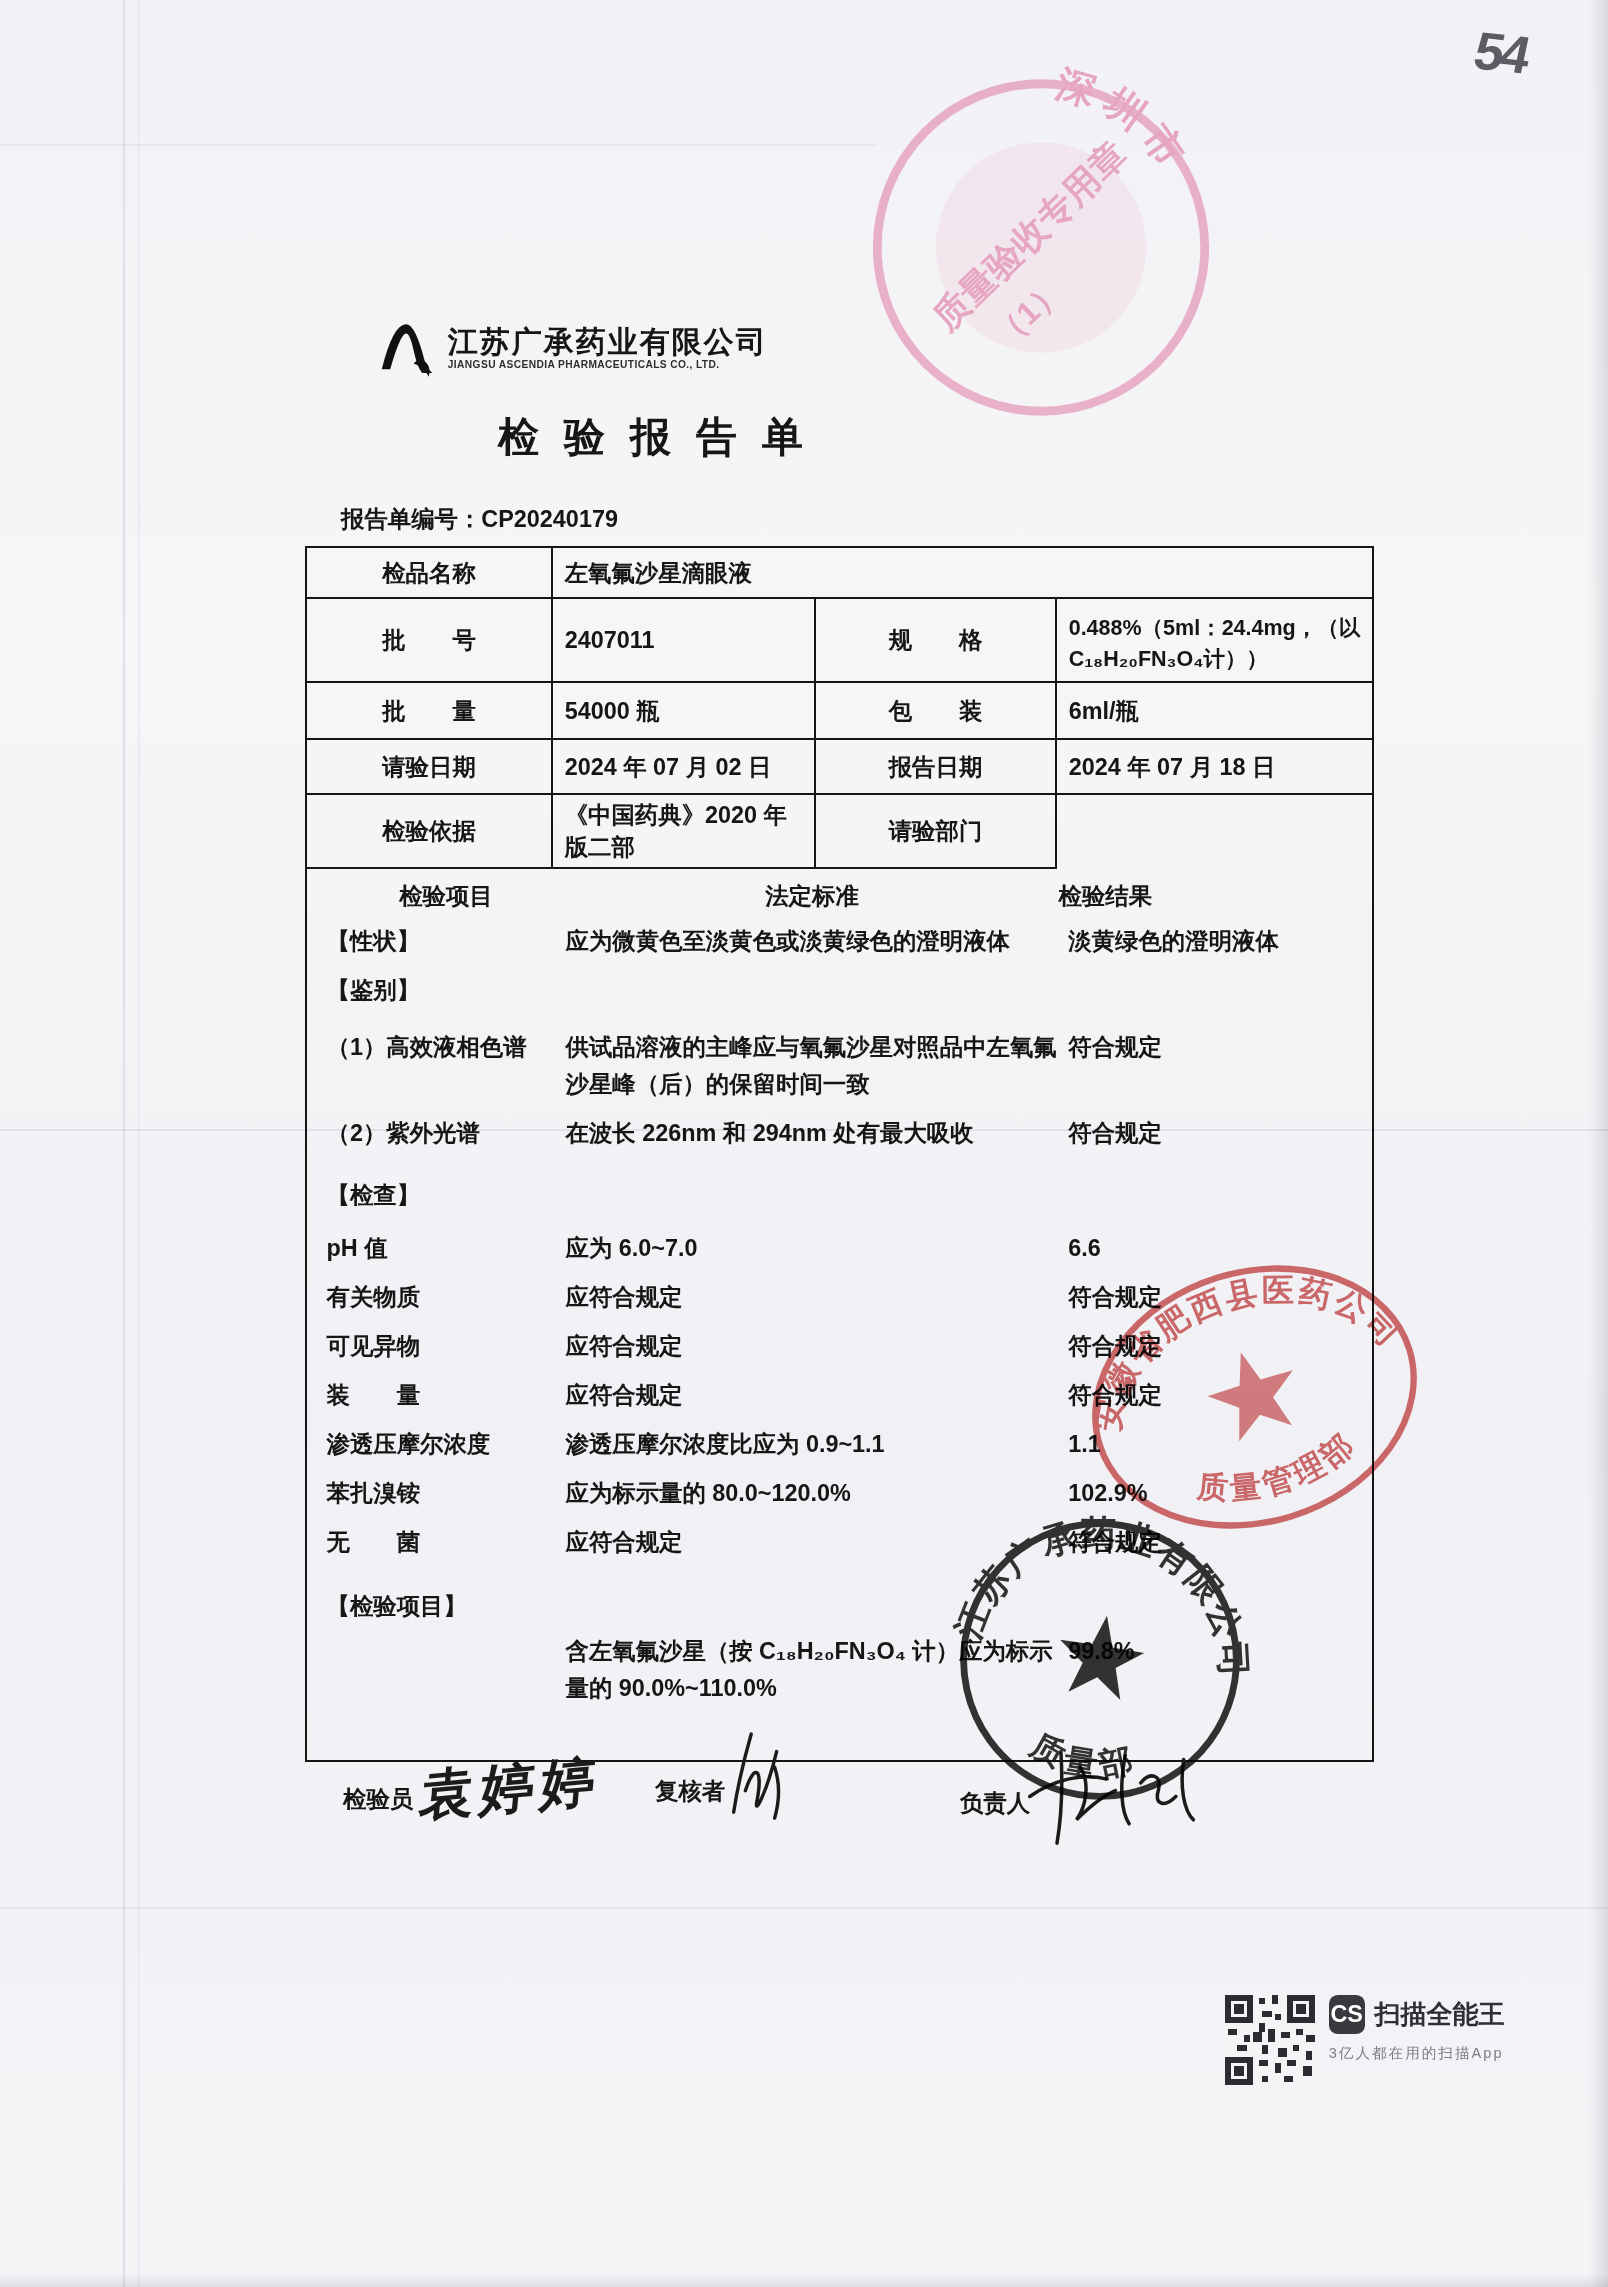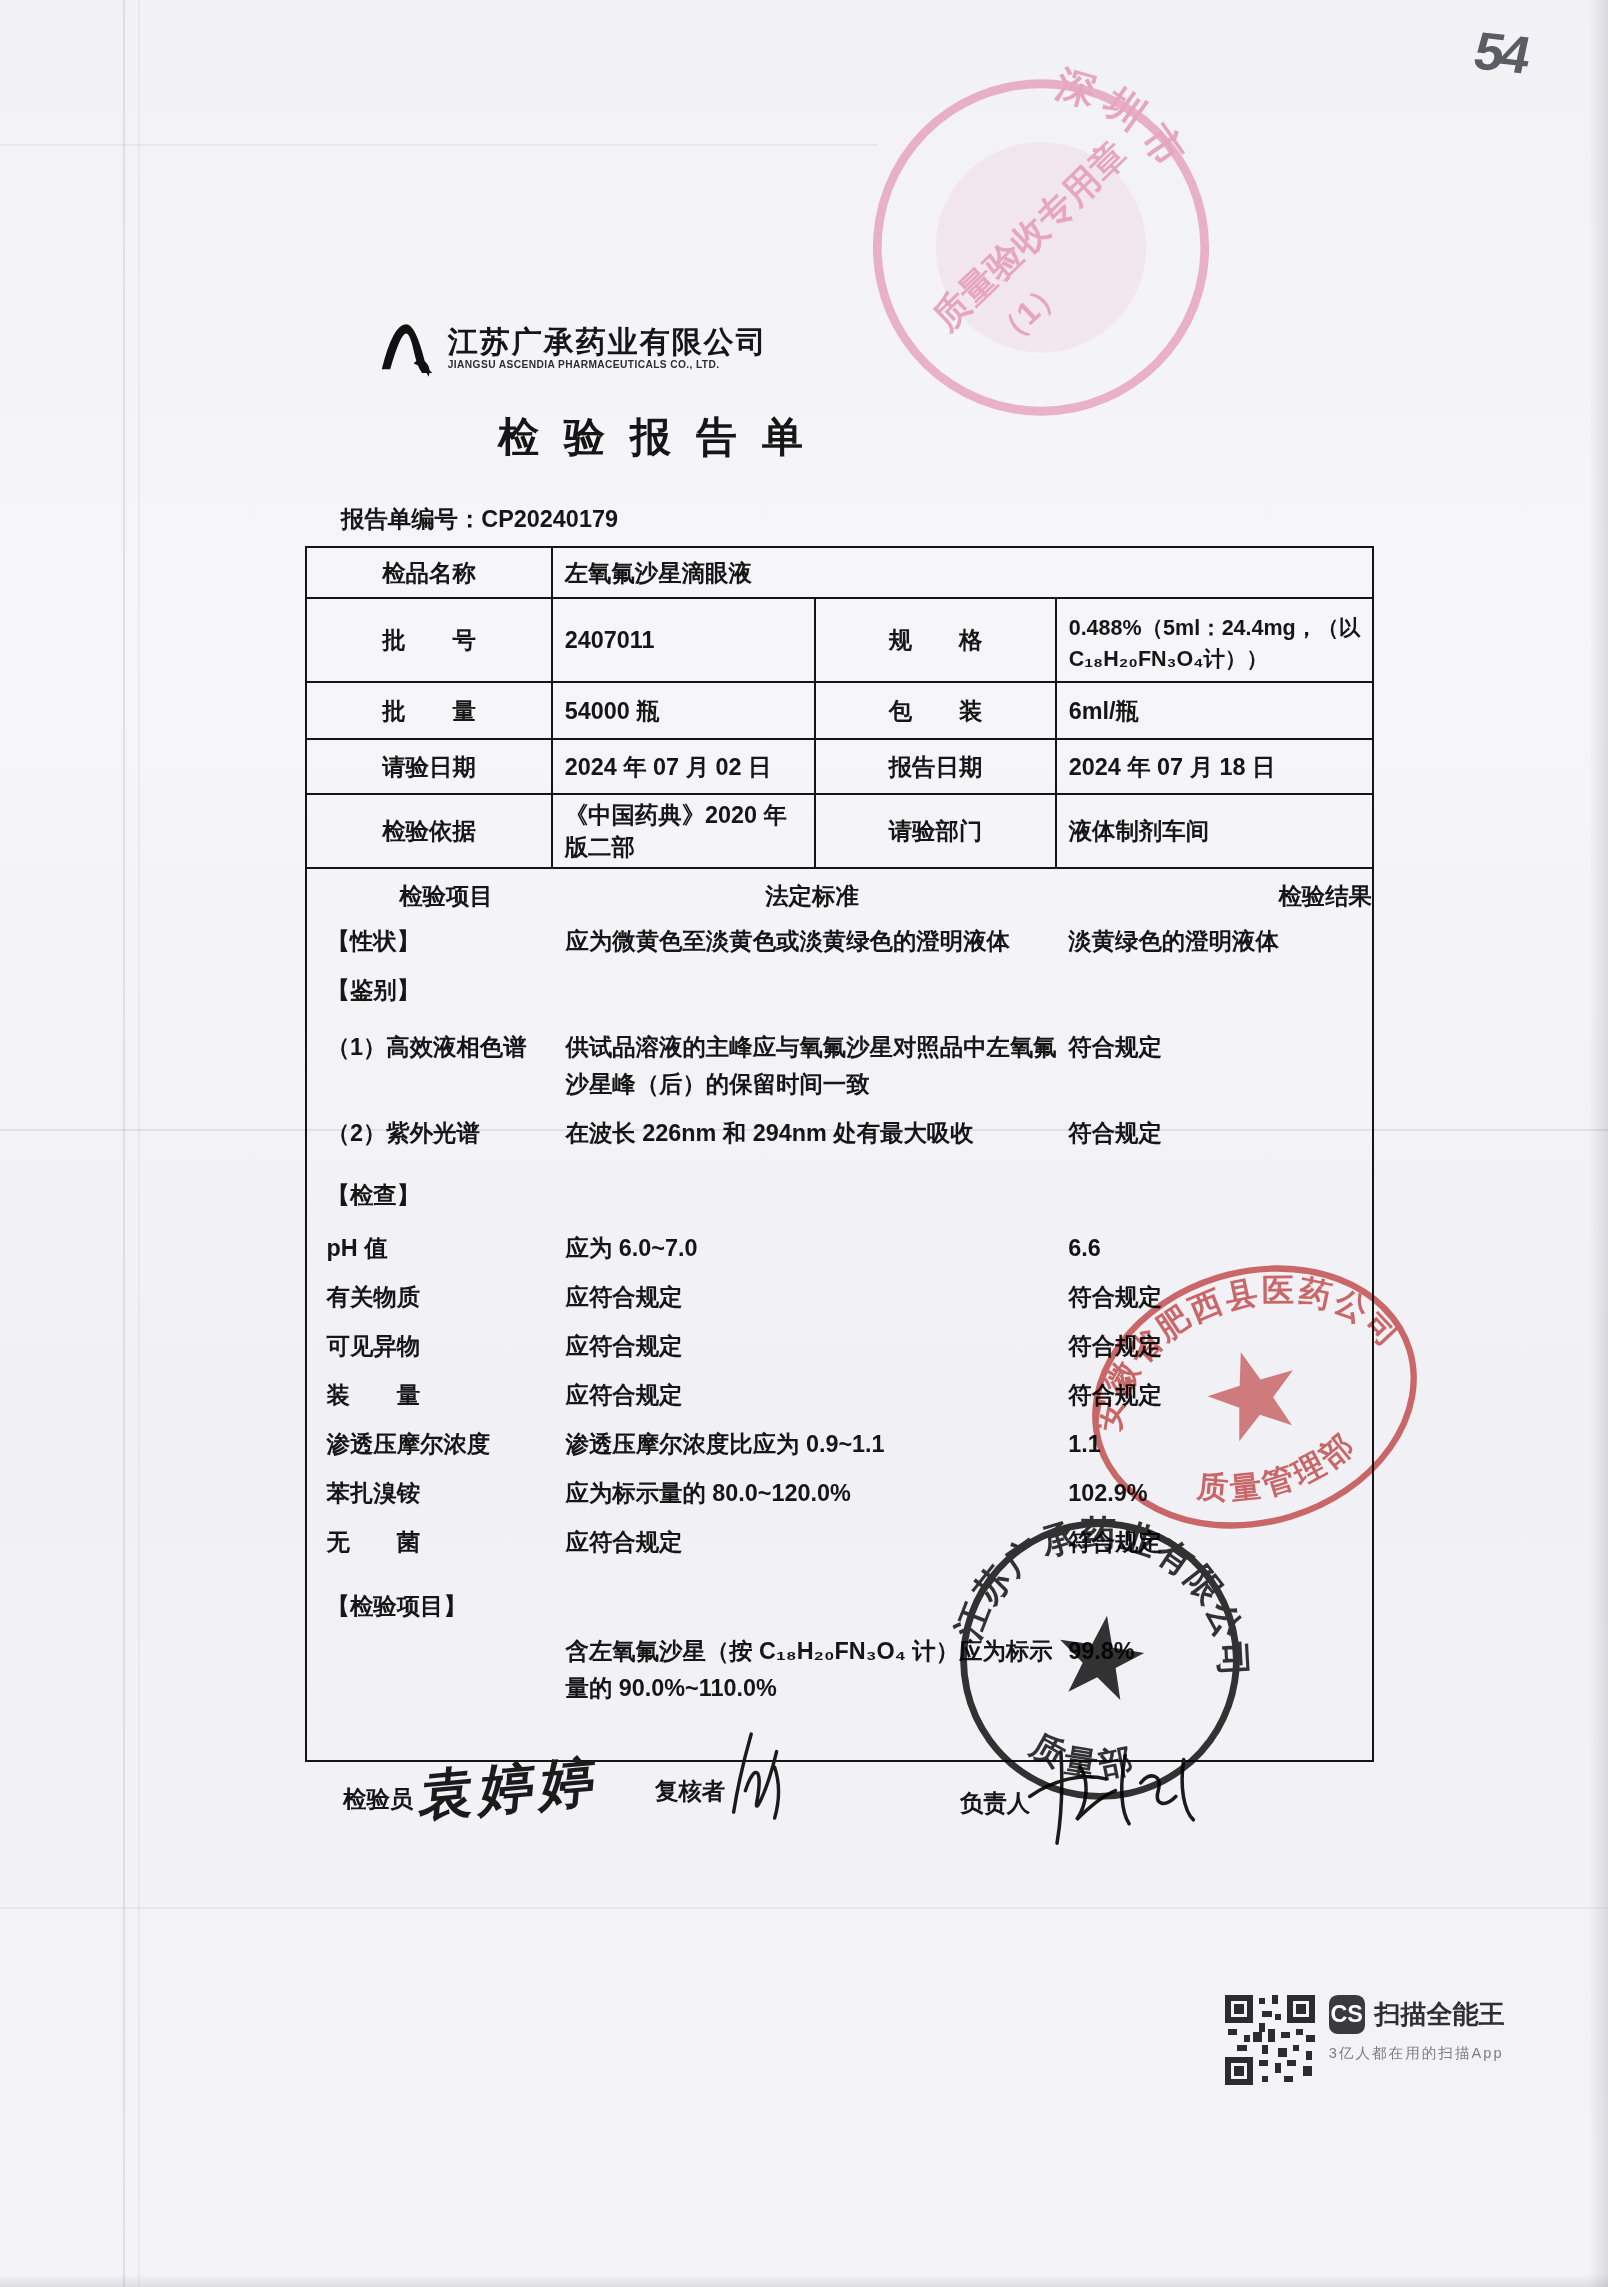--- a/index.html
+++ b/index.html
@@ -40,21 +40,21 @@
   .val.last{border-right:none;}
   .h54{min-height:51px}.h86{min-height:84px}.h60{min-height:57px}.h58{min-height:55px}.h61{min-height:57px}
   .spec-val{font-size:21.5px;line-height:1.45;display:block;padding-top:7.8px;text-align:left;}
 
   
   .items-area{height:891px;box-sizing:border-box;padding:7.8px 0 0 19.5px;overflow:hidden;position:relative;}
   .items-head{display:grid;grid-template-columns:239px 493px 1fr;height:39px;align-items:center;
     font-size:23.4px;font-weight:700;}
   .items-head .c1{text-align:center;}
   .items-head .c2{text-align:center;}
-  .items-head .c3{text-align:right;}
+  .items-head .c3{text-align:left;}
   .item-row{display:grid;grid-template-columns:239px 493px 1fr;min-height:49px;align-items:start;padding-top:7.8px;box-sizing:border-box;}
   .item-row .cell{font-size:23.4px;font-weight:600;line-height:1.55;}
   .item-row .result{padding-left:9.8px;}
   [data-name="items-rows"] .item-row:nth-child(2){min-height:57px;}
   [data-name="items-rows"] .item-row:nth-child(3){min-height:86px;}
   [data-name="items-rows"] .item-row:nth-child(4){min-height:62px;}
   [data-name="items-rows"] .item-row:nth-child(5){min-height:53px;}
   [data-name="items-rows"] .item-row:nth-child(12){min-height:64px;}
   [data-name="items-rows"] .item-row:nth-child(13){min-height:45px;}
   [data-name="items-rows"] .item-row:nth-child(14){min-height:90px;}
@@ -144,21 +144,20 @@
       <div class="cellb val last h60" data-name="package-value">6ml/瓶</div>
 
       <div class="cellb lab h58" data-name="request-date-label">请验日期</div>
       <div class="cellb val h58" data-name="request-date-value">2024 年 07 月 02 日</div>
       <div class="cellb lab h58" data-name="report-date-label">报告日期</div>
       <div class="cellb val last h58" data-name="report-date-value">2024 年 07 月 18 日</div>
 
       <div class="cellb lab h61" data-name="basis-label">检验依据</div>
       <div class="cellb val h61" data-name="basis-value">《中国药典》2020 年版二部</div>
       <div class="cellb lab h61" data-name="request-dept-label">请验部门</div>
-      <div class="cellb val last h61" data-name="request-dept-value">液体制剂车间</div>
     </div>
 
     <div class="items-area" data-name="items-area">
       <div class="items-head" data-name="items-header-row">
         <div class="c1" data-name="items-header-item">检验项目</div>
         <div class="c2" data-name="items-header-standard">法定标准</div>
         <div class="c3" data-name="items-header-result">检验结果</div>
       </div>
       <div data-name="items-rows">
     <div class="item-row" data-name="test-item-row">

